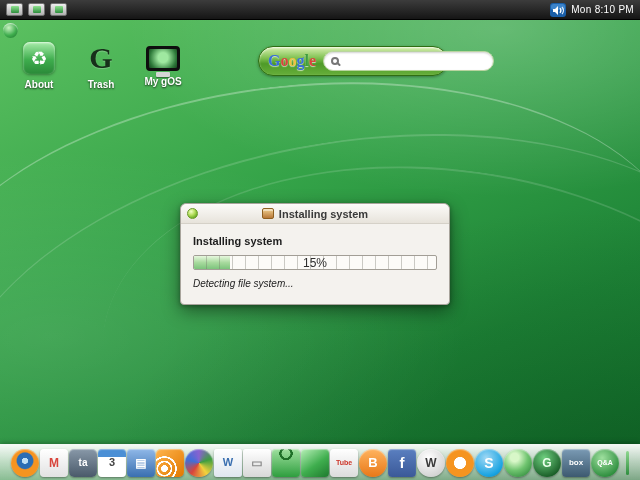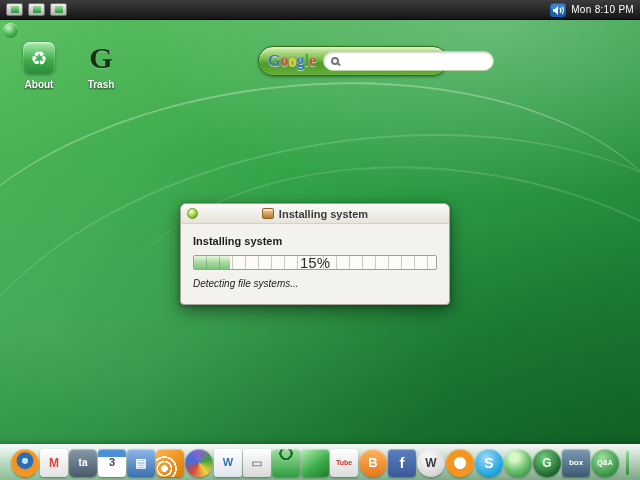--- a/index.html
+++ b/index.html
@@ -114,21 +114,21 @@
   .dheading { font-size: 11px; font-weight: bold; color: #1e1e1e; }
   .progress {
     position: relative; height: 15px; margin-top: 8px; border: 1px solid #a29e96;
     border-radius: 2px; background: #fcfbf8; overflow: hidden;
   }
   .pfill { position: absolute; left: 0; top: 0; bottom: 0; width: 0;
     background: linear-gradient(#e6f8de, #a8da9e 50%, #7cc47c); }
   .pticks { position: absolute; inset: 0;
     background: repeating-linear-gradient(90deg, transparent 0 12px, rgba(110,110,100,0.35) 12px 13px); }
   .ptext { position: absolute; inset: 0; display: flex; align-items: center; justify-content: center;
-    font-size: 15px; color: #2e2e2e; }
+    font-size: 12px; color: #2e2e2e; }
   .dstatus { margin-top: 8px; font-size: 10px; font-style: italic; color: #222; }
 
   
   .dock {
     position: absolute; left: 0; right: 0; bottom: 0; height: 36px; z-index: 20;
     display: flex; align-items: center; justify-content: center; gap: 1px;
     background: linear-gradient(rgba(255,255,255,0.95), rgba(236,243,236,0.78) 45%, rgba(205,220,205,0.58));
     border-top: 1px solid rgba(255,255,255,0.9);
     box-shadow: 0 -1px 5px rgba(0,0,0,0.3);
   }
@@ -185,20 +185,24 @@
         <span class="dicon icon-trash">♻</span>
         <span class="dlabel">About</span>
       </div>
 
 
       <div class="ditem">
         <span class="dicon icon-about">G</span>
         <span class="dlabel">Trash</span>
       </div>
 
+      <div class="ditem">
+        <span class="dicon icon-mygos"></span>
+        <span class="dlabel">My gOS</span>
+      </div>
 
   </div>
 
   <div class="gsearch">
     <span class="glogo">
       <span style="color: rgb(58, 111, 216);">G</span>
         <span style="color: rgb(216, 69, 60);">o</span>
         <span style="color: rgb(242, 194, 60);">o</span>
         <span style="color: rgb(58, 111, 216);">g</span>
         <span style="color: rgb(63, 158, 63);">l</span>
@@ -216,21 +220,21 @@
       <span class="pkg"></span>
       <span>Installing system</span>
     </div>
     <div class="dialog-body">
       <div class="dheading">Installing system</div>
       <div class="progress">
         <div class="pfill" style="width: 15%;"></div>
         <div class="pticks"></div>
         <span class="ptext">15%</span>
       </div>
-      <div class="dstatus">Detecting file systems...</div>
+      <div class="dstatus">Detecting file system...</div>
     </div>
   </div>
 
   <div class="dock">
 
       <div class="dock-item" style="background: radial-gradient(circle at 50% 42%, rgb(191, 224, 245) 0px, rgb(191, 224, 245) 14%, rgb(42, 109, 180) 15%, rgb(42, 109, 180) 36%, rgb(245, 148, 32) 42%, rgb(245, 148, 32) 72%, rgb(184, 94, 8) 100%); border-radius: 50%;"></div>
 
       <div class="dock-item" style="background: linear-gradient(rgb(255, 255, 255), rgb(226, 226, 226)); color: rgb(216, 69, 60); border-radius: 4px; font-size: 12px;">M</div>
 
       <div class="dock-item" style="background: linear-gradient(rgb(136, 152, 168), rgb(74, 90, 106)); color: rgb(255, 255, 255); border-radius: 5px; font-size: 10px;">ta</div>

